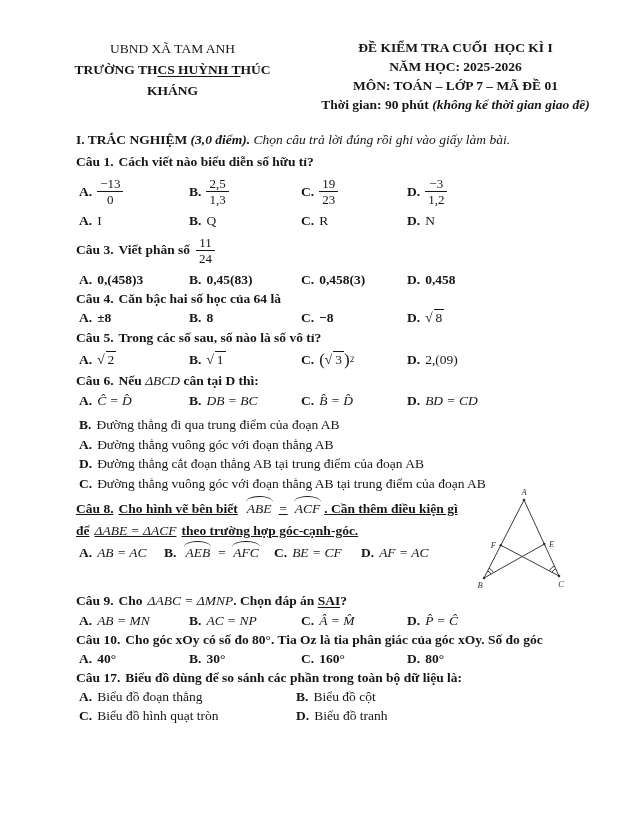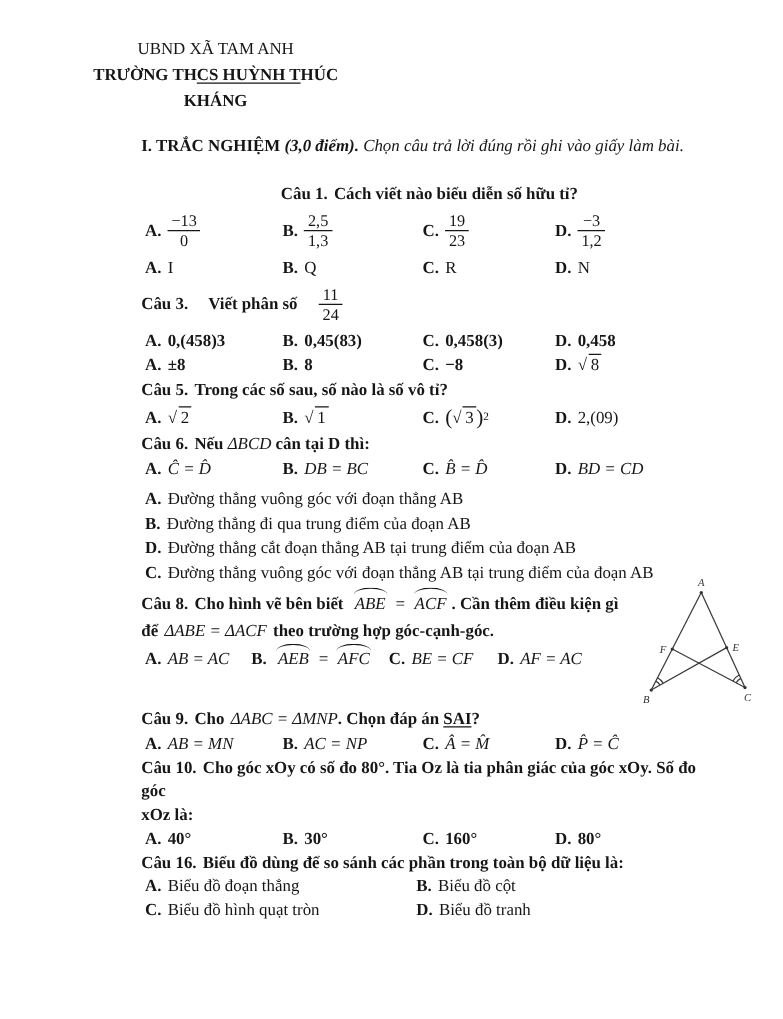--- a/index.html
+++ b/index.html
@@ -3,28 +3,28 @@
 <meta charset="utf-8">
 <style>
   html,body{margin:0;padding:0;background:#fff;}
   .page{position:relative;width:626px;height:815px;background:#fff;overflow:hidden;
         font-family:"Liberation Serif","DejaVu Serif",serif;font-size:13.5px;color:#161616;}
   .b{font-weight:bold;}
   .i{font-style:italic;}
   .und{text-decoration:underline;text-underline-offset:2px;}
   .keep{white-space:pre-wrap;}
   
-  .hdr{display:flex;padding-top:28px;font-family:Liberation Serif, serif;}
+  .hdr{display:flex;padding-top:38px;font-family:Liberation Serif, serif;}
   .hdr-left{width:245px;margin-left:50px;text-align:center;line-height:21px;}
   .hdr-right{flex:1;text-align:center;line-height:19px;padding-right:10px;}
   
-  .content{padding-left:113px;padding-right:52px;}
+  .content{padding-left:76px;padding-right:52px;}
   .section{margin-top:16px;line-height:20px;}
   .qt{line-height:19px;}
-  .qflex{display:flex;align-items:center;height:40px;gap:11px;}
+  .qflex{display:flex;align-items:center;height:40px;}
   .qflex > *{margin-right:6px;}
   .opts{display:grid;grid-template-columns:110px 112px 106px 1fr;padding-left:3px;line-height:19px;}
   .opts .opt{display:flex;align-items:center;}
   .optsfrac{height:40px;}
   .opts24{height:24px;}
   .opts8{grid-template-columns:85px 110px 87px 1fr;}
   .opts2{grid-template-columns:217px 1fr;}
   .lb{font-weight:bold;margin-right:5px;}
   .m{font-style:italic;}
   .vb{font-weight:bold;}
@@ -35,36 +35,42 @@
   .rc{border-top:1.1px solid #161616;padding:0 2px;}
   .bigpar{font-size:17px;line-height:1;}
   sup{font-size:9px;}
   .wh{position:relative;font-style:italic;display:inline-block;padding:0 2px;margin:0 2px;}
   .wh::before{content:"";position:absolute;left:1px;right:1px;top:-2px;height:5px;
               border-top:1.3px solid #161616;border-radius:50% 50% 0 0 / 100% 100% 0 0;}
   .eqs{margin:0 3px;font-style:italic;}
   .optrow{line-height:19.5px;padding-left:3px;}
   .q7{margin-top:4px;}
   .q8wrap{position:relative;margin-top:5px;min-height:93px;}
-  .q8txt{width:404px;line-height:22px;}
+  .q8txt{width:404px;line-height:22px;text-decoration:underline;}
   .q8txt .sp{margin-right:5px;}
   .fig{position:absolute;left:396px;top:-14px;}
   .fig text{font-style:italic;font-size:8.5px;fill:#333;}
   .q9line > .sp{margin-right:5px;text-align:right;}
-  .mt2{margin-top:18px;text-align:center;}
+  .mt2{margin-top:2px;}
 </style>
 </head>
 <body>
 
 <div class="page">
 
   <div class="hdr">
     <div class="hdr-left">
       <div>UBND XÃ TAM ANH</div>
       <div class="b"><span>TRƯỜNG TH</span><span class="und">CS HUỲNH T</span><span>HÚC KHÁNG</span></div>
+    </div>
+    <div class="hdr-right">
+      <div class="b keep">ĐỀ KIỂM TRA CUỐI  HỌC KÌ I</div>
+      <div class="b">NĂM HỌC: 2025-2026</div>
+      <div class="b">MÔN: TOÁN – LỚP 7 – MÃ ĐỀ 01</div>
+      <div><span class="b">Thời gian: 90 phút</span> <span class="b i">(không kể thời gian giao đề)</span></div>
     </div>
   </div>
 
   <div class="content">
 
     <div class="section">
       <span class="b">I. TRẮC NGHIỆM</span>
       <span class="b i">(3,0 điểm).</span>
       <span class="i">Chọn câu trả lời đúng rồi ghi vào giấy làm bài.</span>
     </div>
@@ -147,20 +153,21 @@
             <span class="vb">0,458(3)</span>
           </span>
         <span class="opt">
             <b class="lb">D.</b>
             <span class="vb">0,458</span>
           </span>
       </div>
     </div>
 
     <div>
+      <div class="qt"><span class="lb">Câu 4.</span><span class="b">Căn bậc hai số học của 64 là</span></div>
       <div class="opts" style="line-height:20px">
         <span class="opt">
             <b class="lb">A.</b>
             <span class="vb">±8</span>
           </span>
         <span class="opt">
             <b class="lb">B.</b>
             <span class="vb">8</span>
           </span>
         <span class="opt">
@@ -215,22 +222,22 @@
             <span class="m">B̂ = D̂</span>
           </span>
         <span class="opt">
             <b class="lb">D.</b>
             <span class="m">BD = CD</span>
           </span>
       </div>
     </div>
 
     <div class="q7">
+      <div class="optrow"><b class="lb">B.</b><span>Đường thẳng đi qua trung điểm của đoạn AB</span></div>
       <div class="optrow"><b class="lb">A.</b><span>Đường thẳng vuông góc với đoạn thẳng AB</span></div>
-      <div class="optrow"><b class="lb">B.</b><span>Đường thẳng đi qua trung điểm của đoạn AB</span></div>
       <div class="optrow"><b class="lb">D.</b><span>Đường thẳng cắt đoạn thẳng AB tại trung điểm của đoạn AB</span></div>
       <div class="optrow"><b class="lb">C.</b><span>Đường thẳng vuông góc với đoạn thẳng AB tại trung điểm của đoạn AB</span></div>
     </div>
 
     <div class="q8wrap">
       <div class="q8txt">
         <span class="lb">Câu 8.</span><span class="b sp">Cho hình vẽ bên biết</span><span class="wh">ABE</span><span class="eqs">=</span><span class="wh">ACF</span><span class="b">. Cần thêm điều kiện gì</span>
         <span class="b sp">để</span><span class="m sp">ΔABE = ΔACF</span><span class="b">theo trường hợp góc-cạnh-góc.</span>
       </div>
       <div class="opts opts8" style="margin-top:1px">
@@ -296,21 +303,20 @@
           </span>
         <span class="opt">
             <b class="lb">D.</b>
             <span class="m">P̂ = Ĉ</span>
           </span>
       </div>
     </div>
 
     <div>
       <div class="qt"><span class="lb">Câu 10.</span><span class="b">Cho góc xOy có số đo 80°. Tia Oz là tia phân giác của góc xOy. Số đo góc</span></div>
-      <div class="qt b">xOz là:</div>
       <div class="opts">
         <span class="opt">
             <b class="lb">A.</b>
             <span class="vb">40°</span>
           </span>
         <span class="opt">
             <b class="lb">B.</b>
             <span class="vb">30°</span>
           </span>
         <span class="opt">
@@ -318,21 +324,21 @@
             <span class="vb">160°</span>
           </span>
         <span class="opt">
             <b class="lb">D.</b>
             <span class="vb">80°</span>
           </span>
       </div>
     </div>
 
     <div>
-      <div class="qt"><span class="lb">Câu 16.</span><span class="b">Biểu đồ dùng để so sánh các phần trong toàn bộ dữ liệu là:</span></div>
+      <div class="qt"><span class="lb">Câu 17.</span><span class="b">Biểu đồ dùng để so sánh các phần trong toàn bộ dữ liệu là:</span></div>
       <div class="opts opts2">
         <span class="opt">
             <b class="lb">A.</b>
             <span>Biểu đồ đoạn thẳng</span>
           </span>
         <span class="opt">
             <b class="lb">B.</b>
             <span>Biểu đồ cột</span>
           </span>
         <span class="opt">

